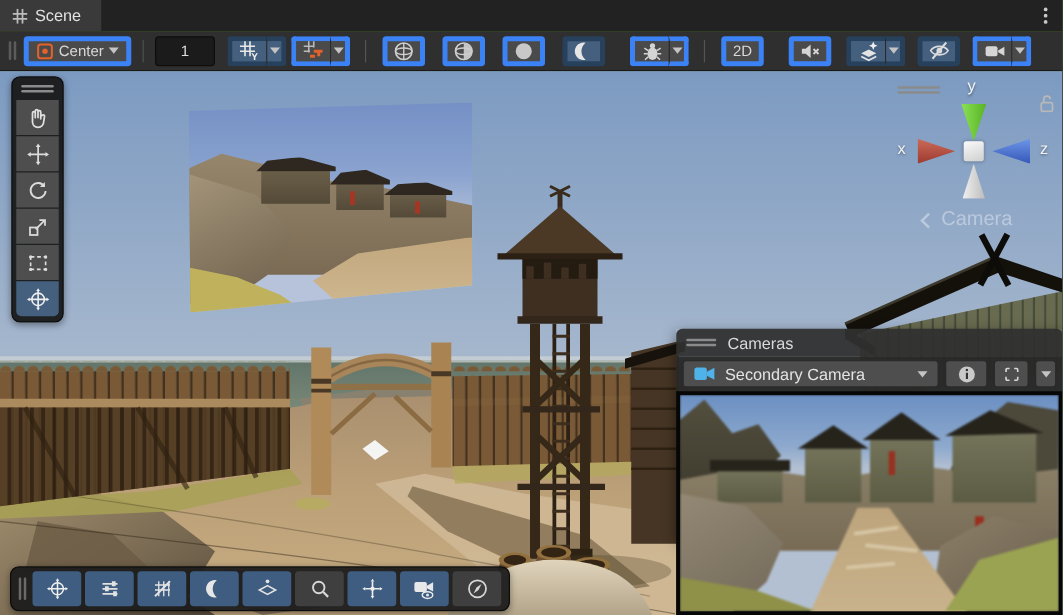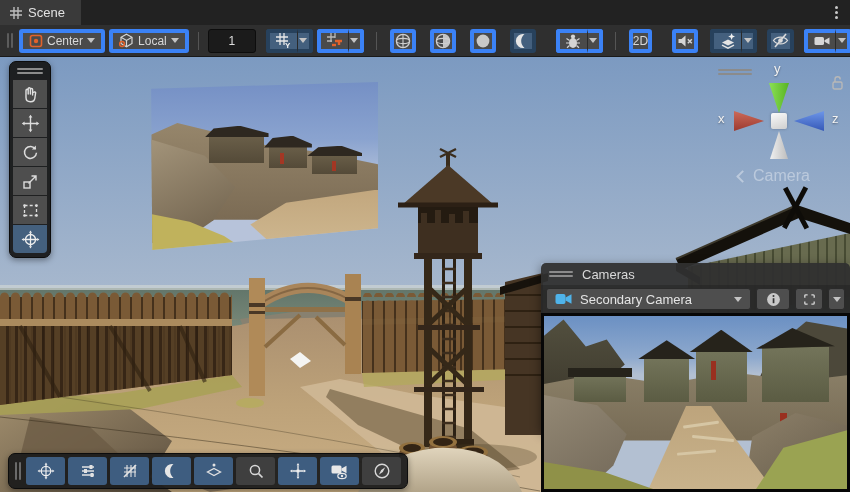--- a/index.html
+++ b/index.html
@@ -159,31 +159,20 @@
       <span>
         <svg class="ic" width="14" height="14" viewBox="0 0 14 14">
           <rect x="1.5" y="1.5" width="11" height="11" rx="2" fill="none" stroke="#e2622b" stroke-width="1.6"></rect>
           <circle cx="7" cy="7" r="2.2" fill="#e2622b"></circle>
         </svg>
       </span>
       <span>Center</span>
       <span class="caret"></span>
     </div>
 
-    <div class="tbtn">
-      <span>
-        <svg class="ic" width="15" height="15" viewBox="0 0 15 15">
-          <path d="M7.5 1.2 13 4.3v6.2L7.5 13.8 2 10.5V4.3Z" fill="none" stroke="#d6d6d6" stroke-width="1.2"></path>
-          <path d="M2 4.3 7.5 7.4 13 4.3M7.5 7.4v6.4" fill="none" stroke="#d6d6d6" stroke-width="1.2"></path>
-          <circle cx="3" cy="11" r="2.4" fill="none" stroke="#e2622b" stroke-width="1.5"></circle>
-        </svg>
-      </span>
-      <span>Local</span>
-      <span class="caret"></span>
-    </div>
 
     <div class="sep"></div>
 
     <input class="num-input" readonly="" value="1" style="">
 
     <div class="grp" style="margin-left:6px;">
       <div class="tbtn icon blue main">
         <span>
           <svg class="ic" width="17" height="17" viewBox="0 0 17 17">
             <path d="M5 1v12M9 1v12M1 5h12M1 9h12" stroke="#e8e8e8" stroke-width="1.3" fill="none"></path>

